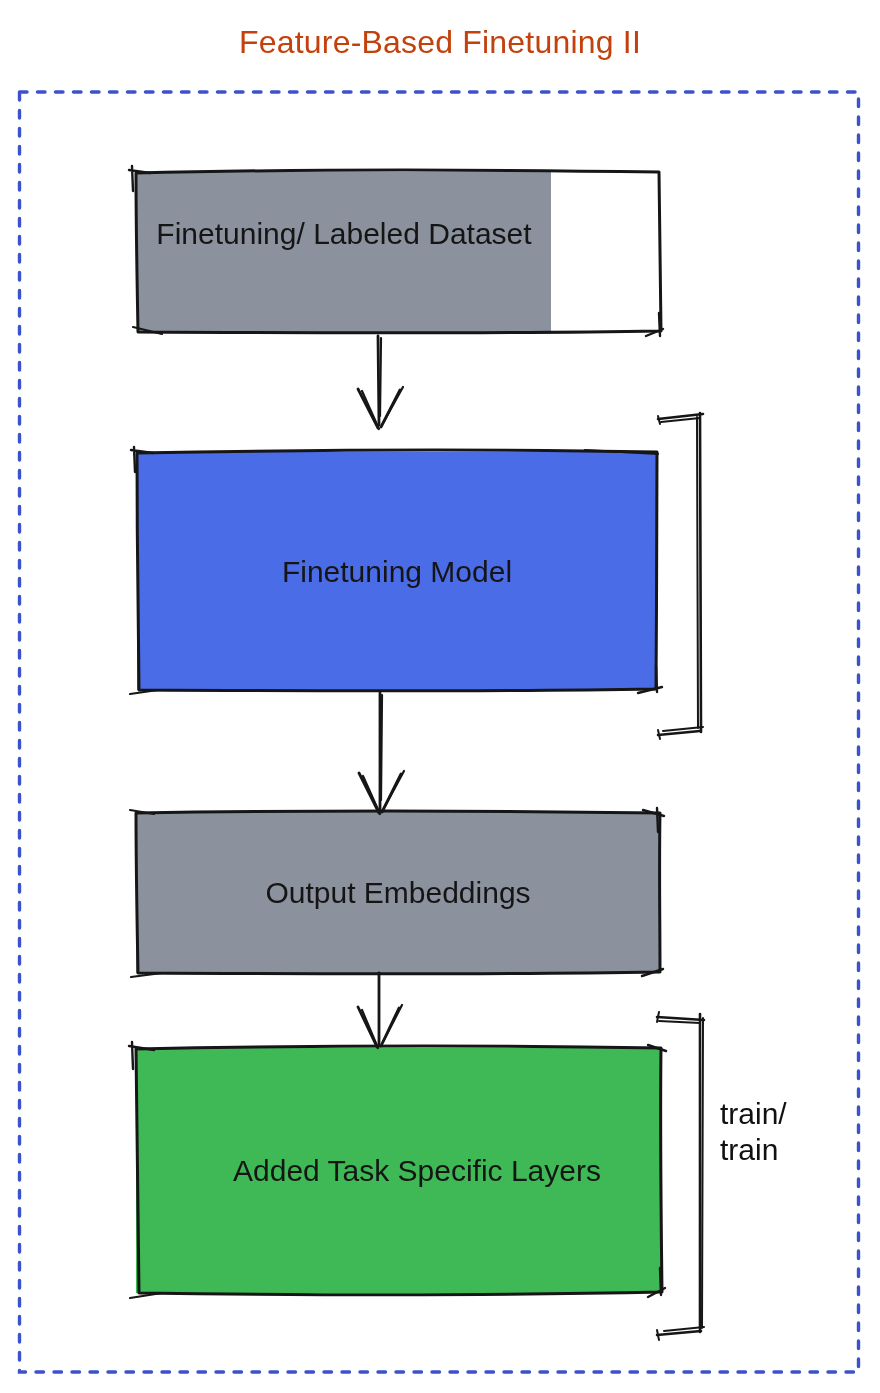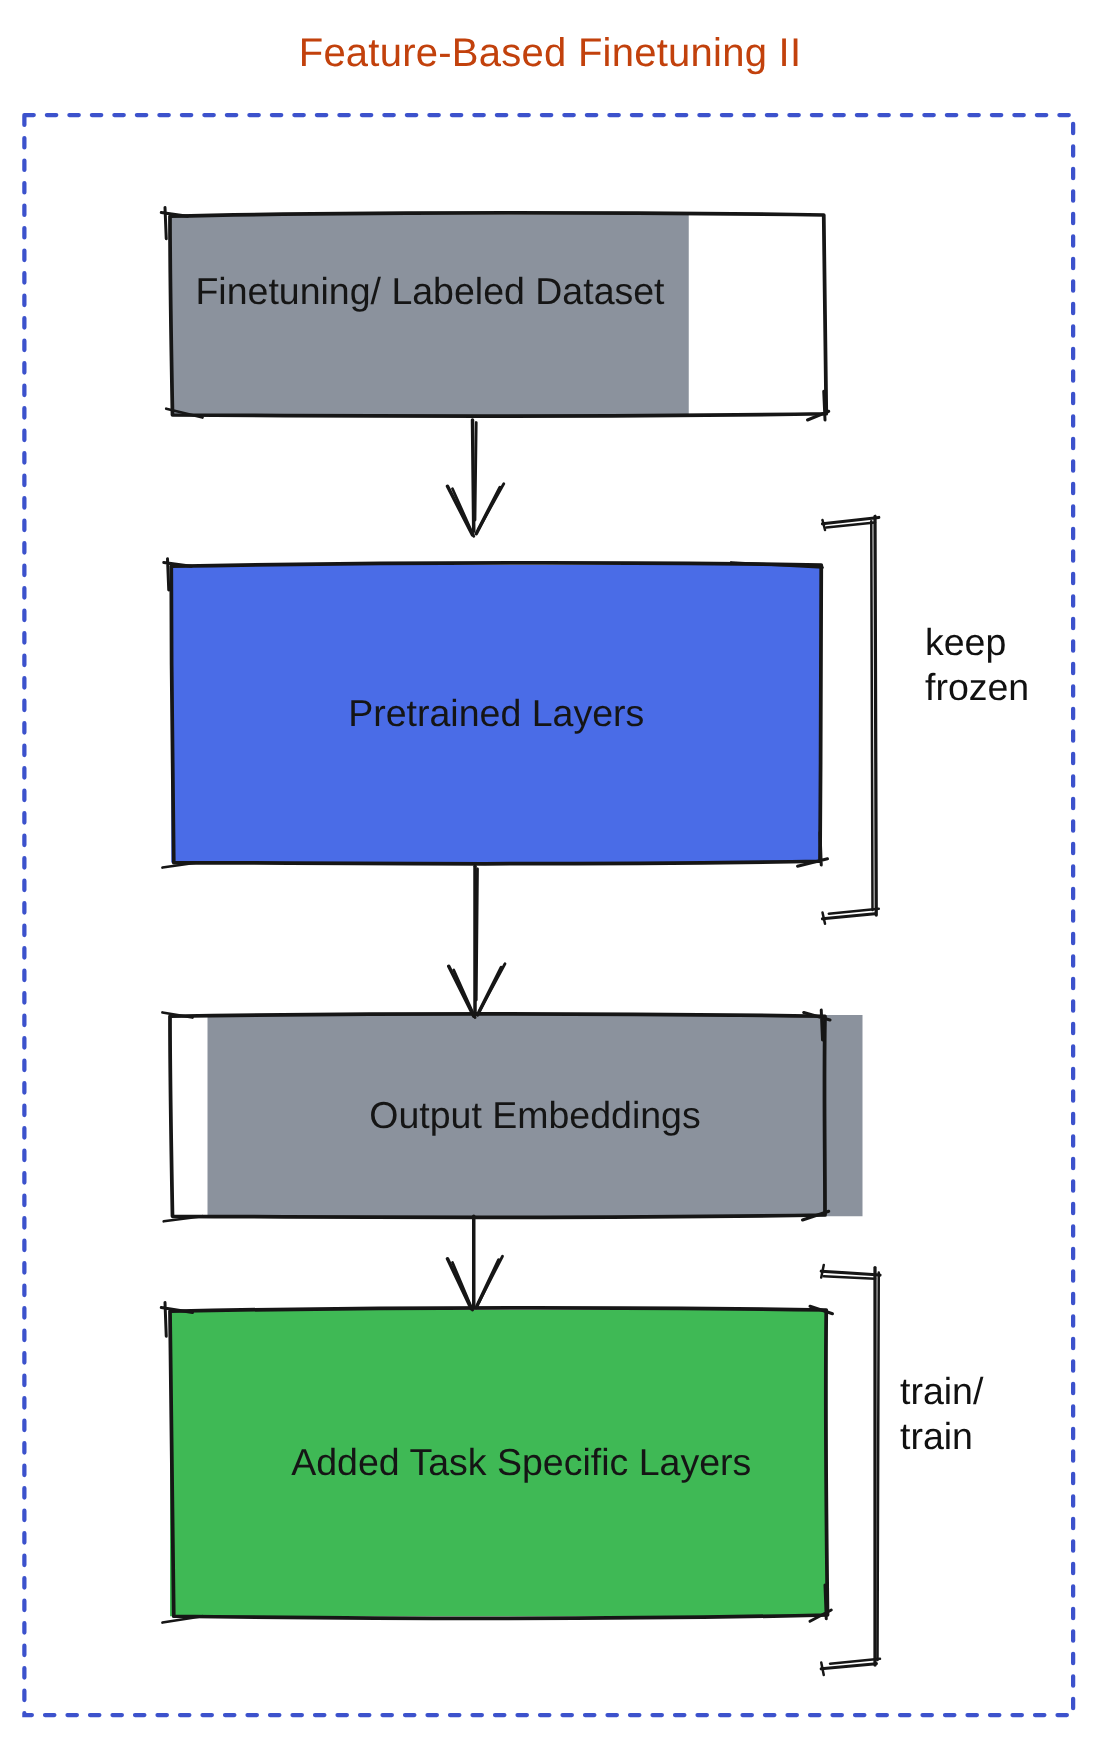--- a/index.html
+++ b/index.html
@@ -36,21 +36,21 @@
     z-index: 1;
   }
   .node-label {
     font-size: 30px;
     line-height: 37px;
     color: #151515;
     text-align: center;
   }
   #node-dataset     { left: 137px; top: 172px;  width: 414px; height: 160px; padding-bottom: 38px; }
   #node-pretrained  { left: 137px; top: 452px;  width: 520px; height: 238px; }
-  #node-embeddings  { left: 136px; top: 812px;  width: 524px; height: 161px; margin-left: 30px; }
+  #node-embeddings  { left: 136px; top: 812px;  width: 524px; height: 161px; }
   #node-layers      { left: 136px; top: 1048px; width: 526px; height: 245px; padding-left: 36px; }
   .side-label {
     position: absolute;
     font-size: 30px;
     line-height: 36px;
     color: #111111;
     z-index: 3;
     white-space: nowrap;
   }
   #label-keep-frozen  { left: 740px; top: 497px; }
@@ -71,35 +71,31 @@
 
 <div class="canvas">
 
   <div class="diagram-title" style="color: #c2410c;">Feature-Based Finetuning II</div>
 
   <div class="node" id="node-dataset" style="background-color: rgb(139, 146, 157);">
     <span class="node-label">Finetuning/ Labeled Dataset</span>
   </div>
 
   <div class="node" id="node-pretrained" style="background-color: rgb(74, 108, 231);">
-    <span class="node-label">Pretrained Layers</span>
+    <span class="node-label">Finetuning Model</span>
   </div>
 
   <div class="node" id="node-embeddings" style="background-color: rgb(139, 146, 157);">
     <span class="node-label">Output Embeddings</span>
   </div>
 
   <div class="node" id="node-layers" style="background-color: rgb(63, 185, 85);">
     <span class="node-label">Added Task Specific Layers</span>
   </div>
 
-  <div class="side-label" id="label-keep-frozen">
-    <span class="line">keep</span>
-    <span class="line">frozen</span>
-  </div>
 
   <div class="side-label" id="label-train-update">
     <span class="line">train/</span>
     <span class="line">train</span>
   </div>
 
   <svg class="overlay" viewBox="0 0 880 1393">
 
     <rect x="19.5" y="92" width="839" height="1280" fill="none" stroke-width="3.4" stroke-dasharray="7.5 10.5" stroke-linecap="round" stroke="#3C52CC"></rect>
 

